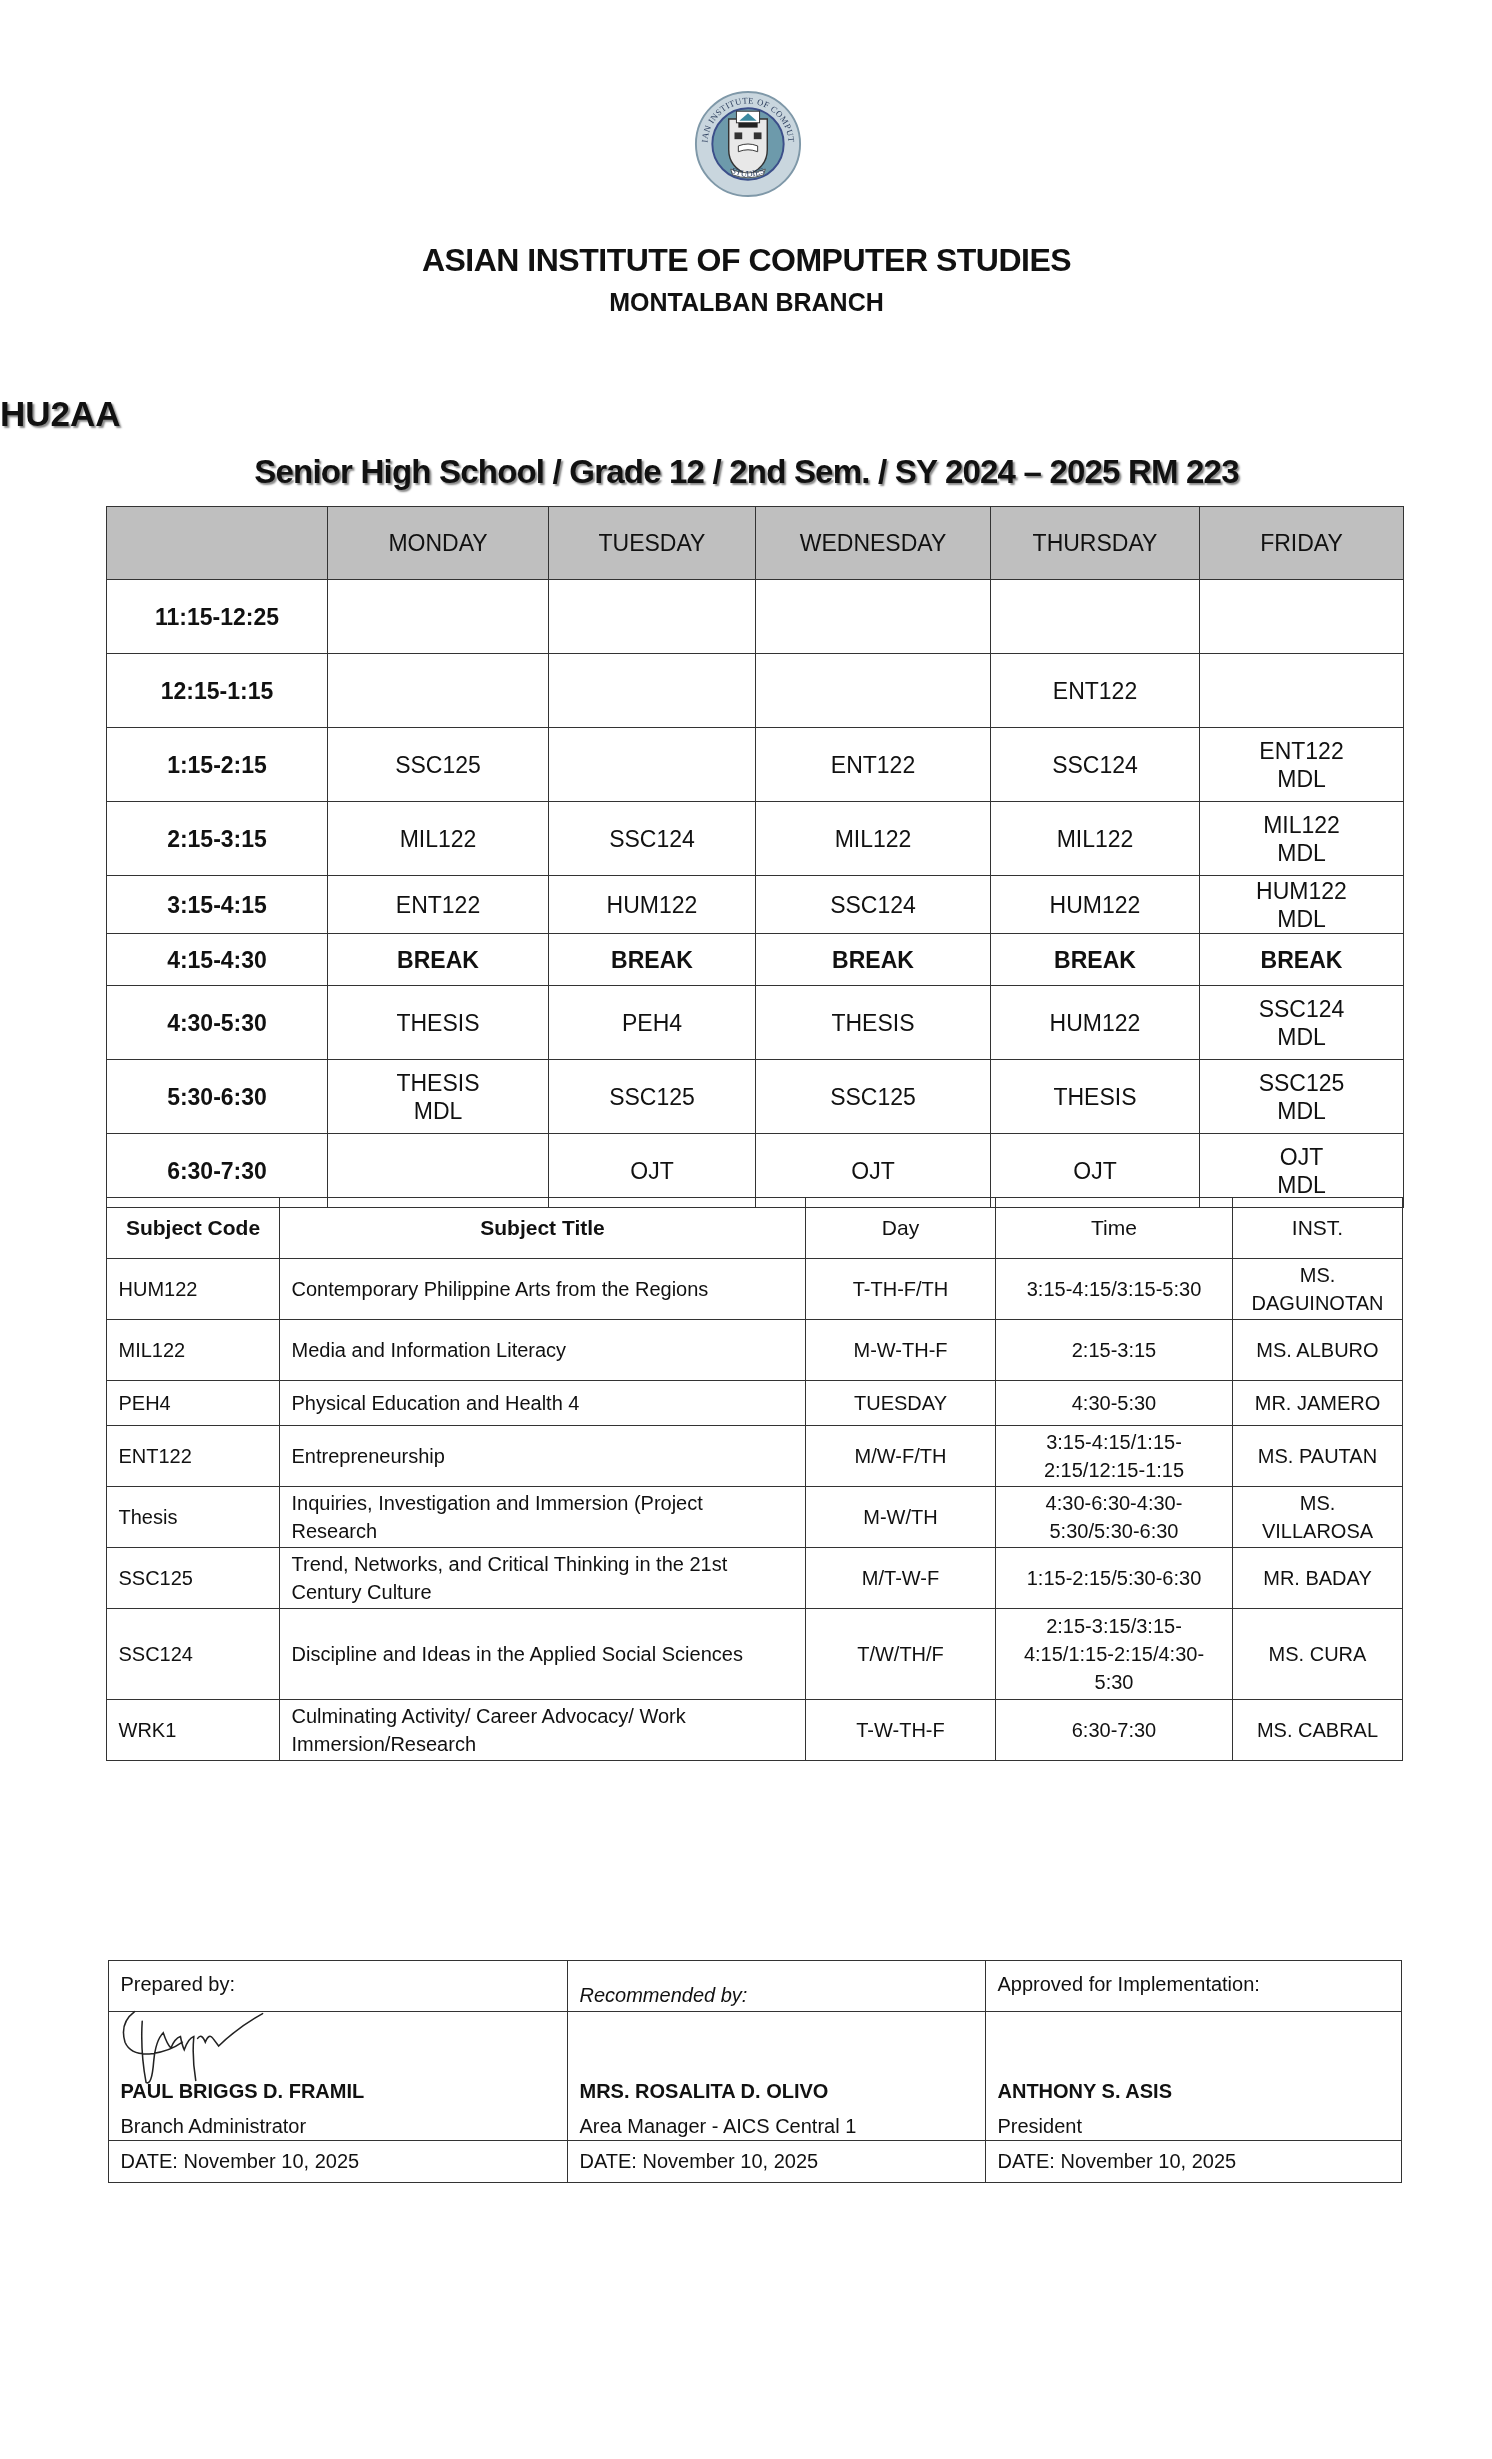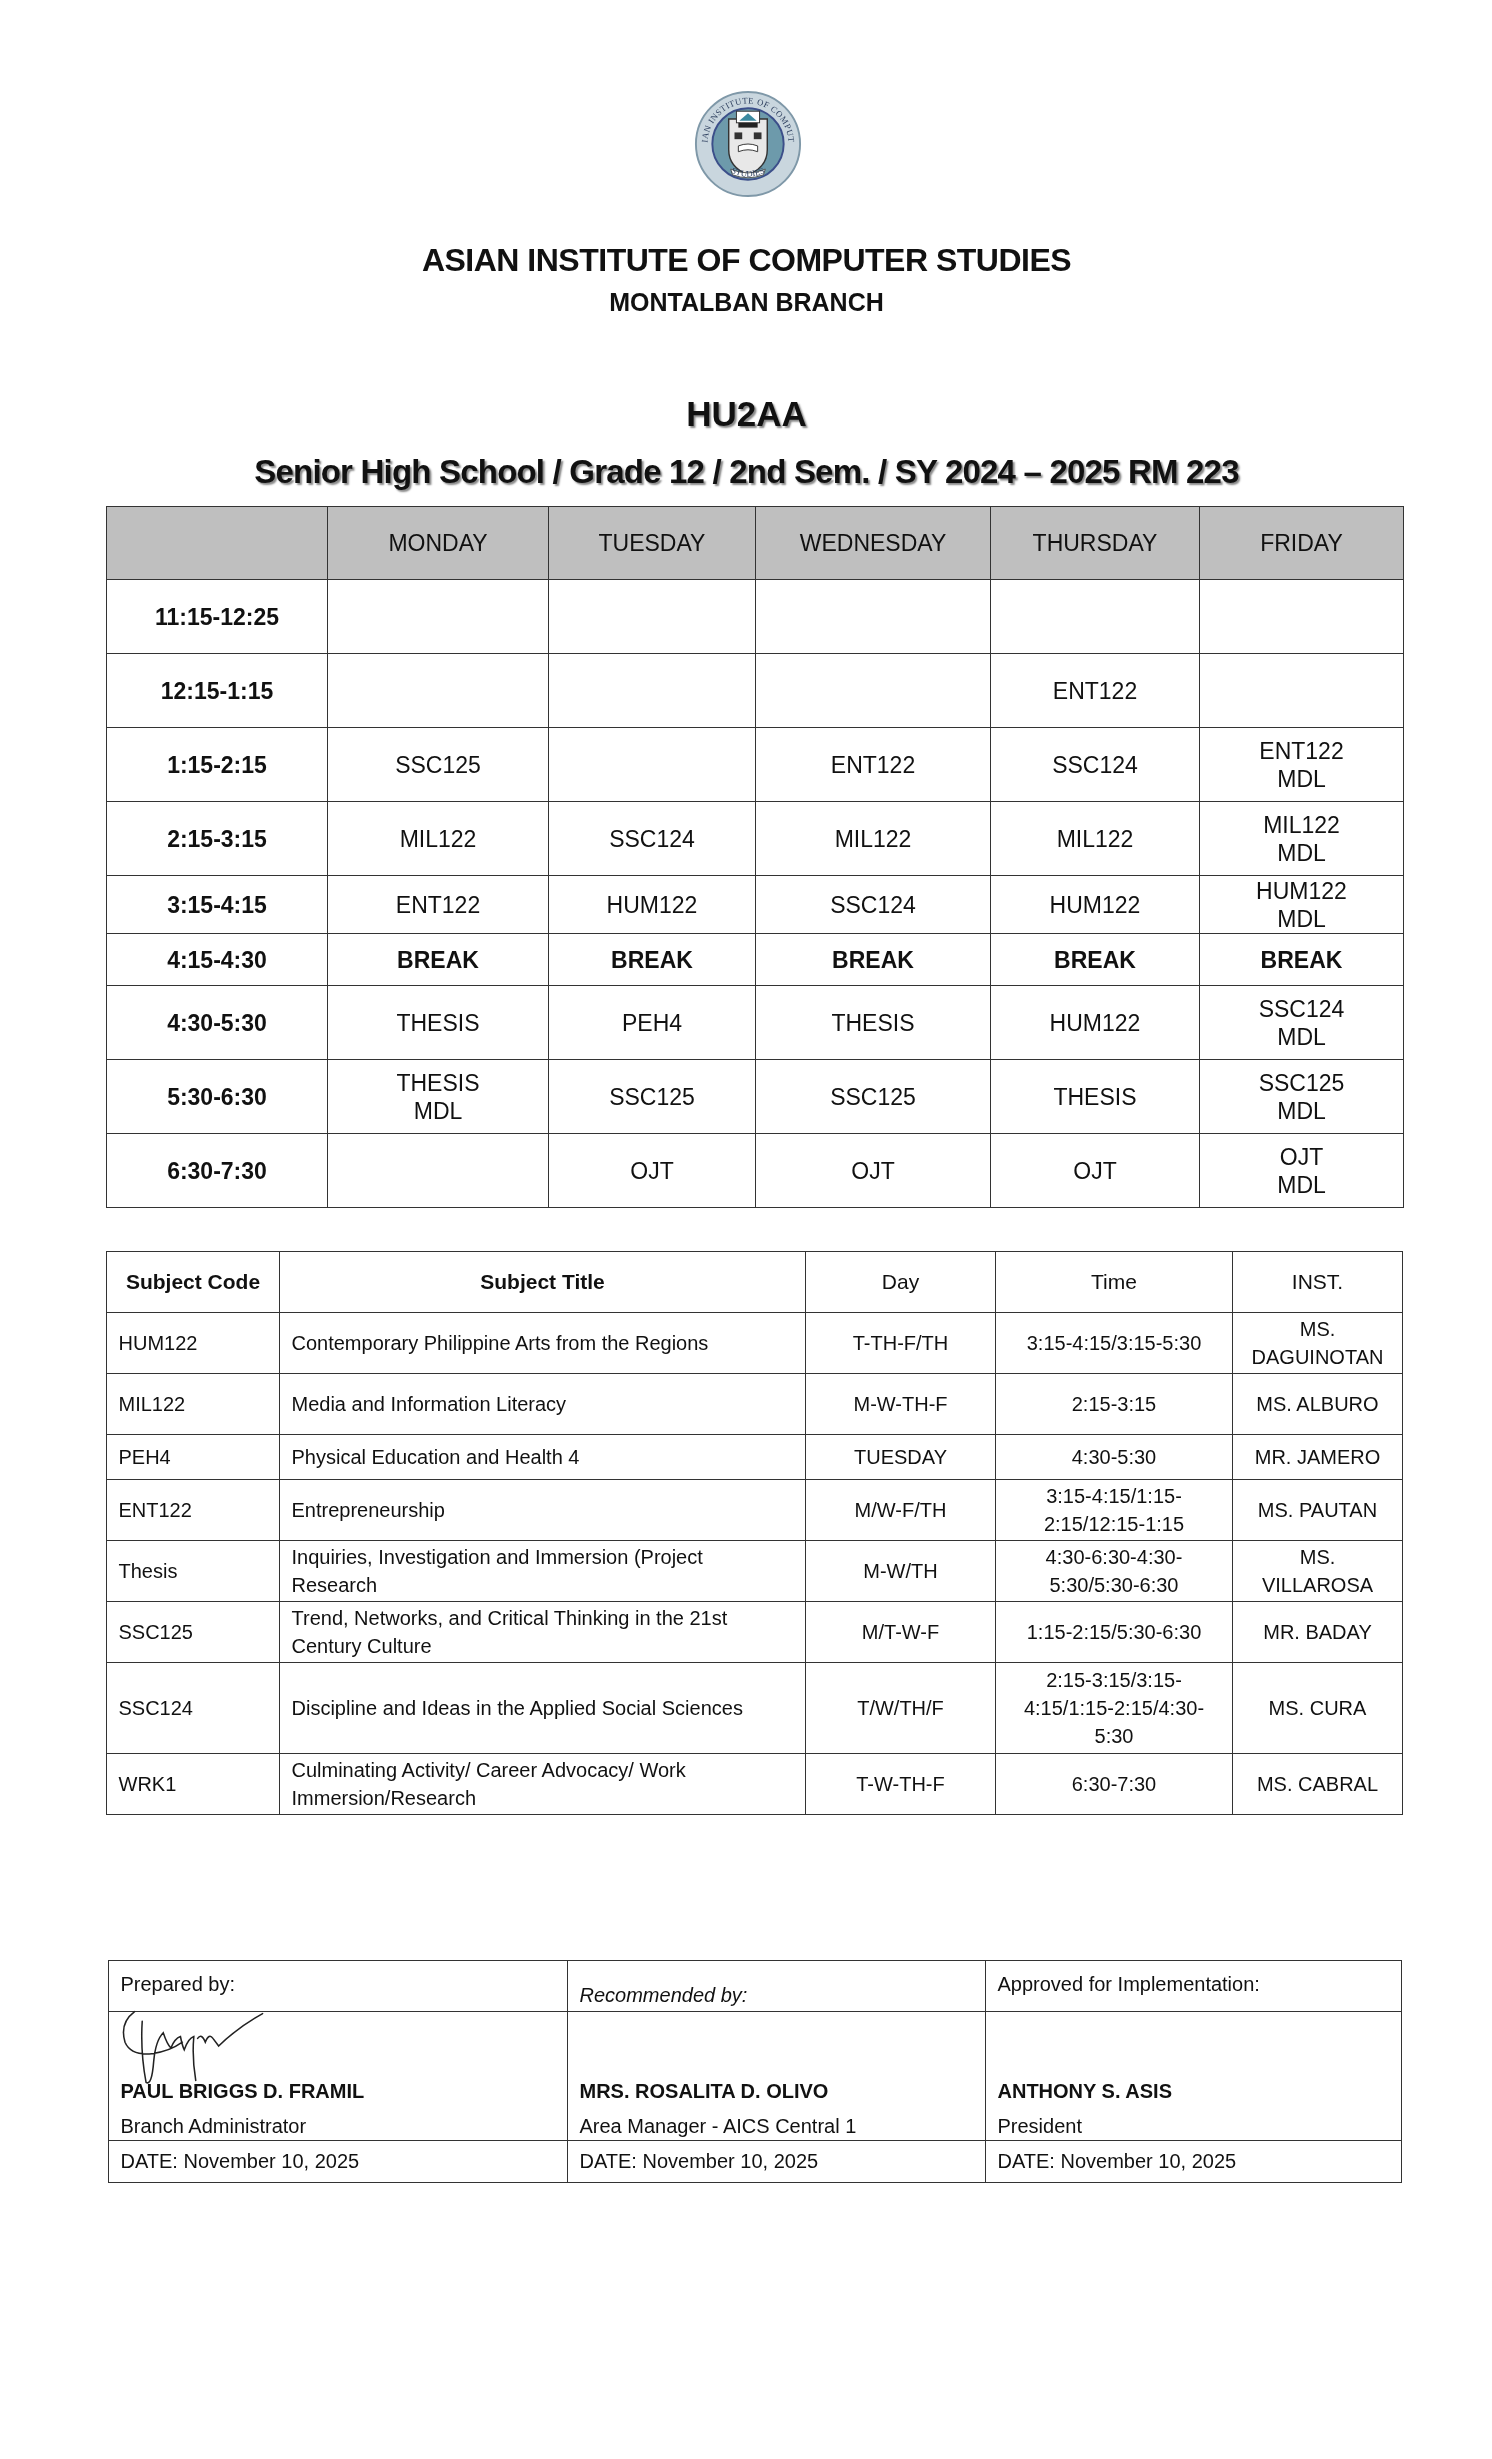--- a/index.html
+++ b/index.html
@@ -1,36 +1,36 @@
 <!DOCTYPE html>
 <html><head>
 <meta charset="utf-8">
 <style>
   html, body { margin: 0; padding: 0; background: #ffffff; }
   body { width: 1493px; height: 2459px; position: relative; overflow: hidden; color: #111; }
   .abs { position: absolute; }
   #logo { left: 694px; top: 90px; width: 108px; height: 108px; }
   .hdr1 { left: 0; width: 1493px; text-align: center; font-family: "Liberation Sans", sans-serif; font-weight: bold; font-size: 32px; letter-spacing: -0.5px; top: 242px; }
   .hdr2 { left: 0; width: 1493px; text-align: center; font-family: "Liberation Sans", sans-serif; font-weight: bold; font-size: 25px; top: 288px; }
-  .title { left: 0; width: 1493px; text-align: center; font-family: "Liberation Sans", sans-serif; font-weight: bold; font-size: 35px; top: 394px; text-shadow: 1.9px 1.9px 1.9px #888; }
+  .title { left: 0; width: 1493px; font-family: "Liberation Sans", sans-serif; font-weight: bold; font-size: 35px; top: 394px; text-shadow: 1.9px 1.9px 1.9px #888; }
   .subtitle { left: 0; width: 1493px; text-align: center; font-family: "Liberation Sans", sans-serif; font-weight: bold; font-size: 33px; letter-spacing: -0.8px; top: 453px; text-shadow: 1.9px 1.9px 1.9px #888; }
 
   table { border-collapse: collapse; position: absolute; table-layout: fixed; }
   td, th { border: 1.4px solid #333; text-align: center; vertical-align: middle; padding: 0; }
 
   #sched { left: 106px; top: 506px; width: 1297px; font-family: "Liberation Sans", sans-serif; font-size: 23px; }
   #sched th { background: #bfbfbf; font-weight: normal; font-size: 23px; height: 72px; }
   #sched td.time { font-weight: bold; font-size: 23px; }
   #sched td.brk { font-weight: bold; }
   #sched td { line-height: 28px; }
   #sched tr.r78 td { height: 73px; }
   #sched tr.r61 td { height: 57px; }
   #sched tr.r55 td { height: 51px; }
 
-  #subj { left: 106px; top: 1251px; width: 1297px; font-family: "Liberation Sans", sans-serif; font-size: 20px; }
+  #subj { left: 106px; top: 1197px; width: 1297px; font-family: "Liberation Sans", sans-serif; font-size: 20px; }
   #subj th { font-weight: bold; height: 60px; font-size: 21px; }
   #subj td { line-height: 28px; }
   #subj td.l { text-align: left; padding-left: 11.5px; }
 
   #sign { left: 108px; top: 1960px; width: 1293px; font-family: "Liberation Sans", sans-serif; font-size: 20px; }
   #sign td { text-align: left; padding-left: 11.5px; vertical-align: top; }
   #sign tr.lab td { height: 50px; }
   #sign tr.names td { height: 126px; vertical-align: bottom; padding-bottom: 1.9px; }
   #sign tr.dates td { height: 41px; vertical-align: middle; }
   .lab1 { display: block; padding-top: 11.5px; }

